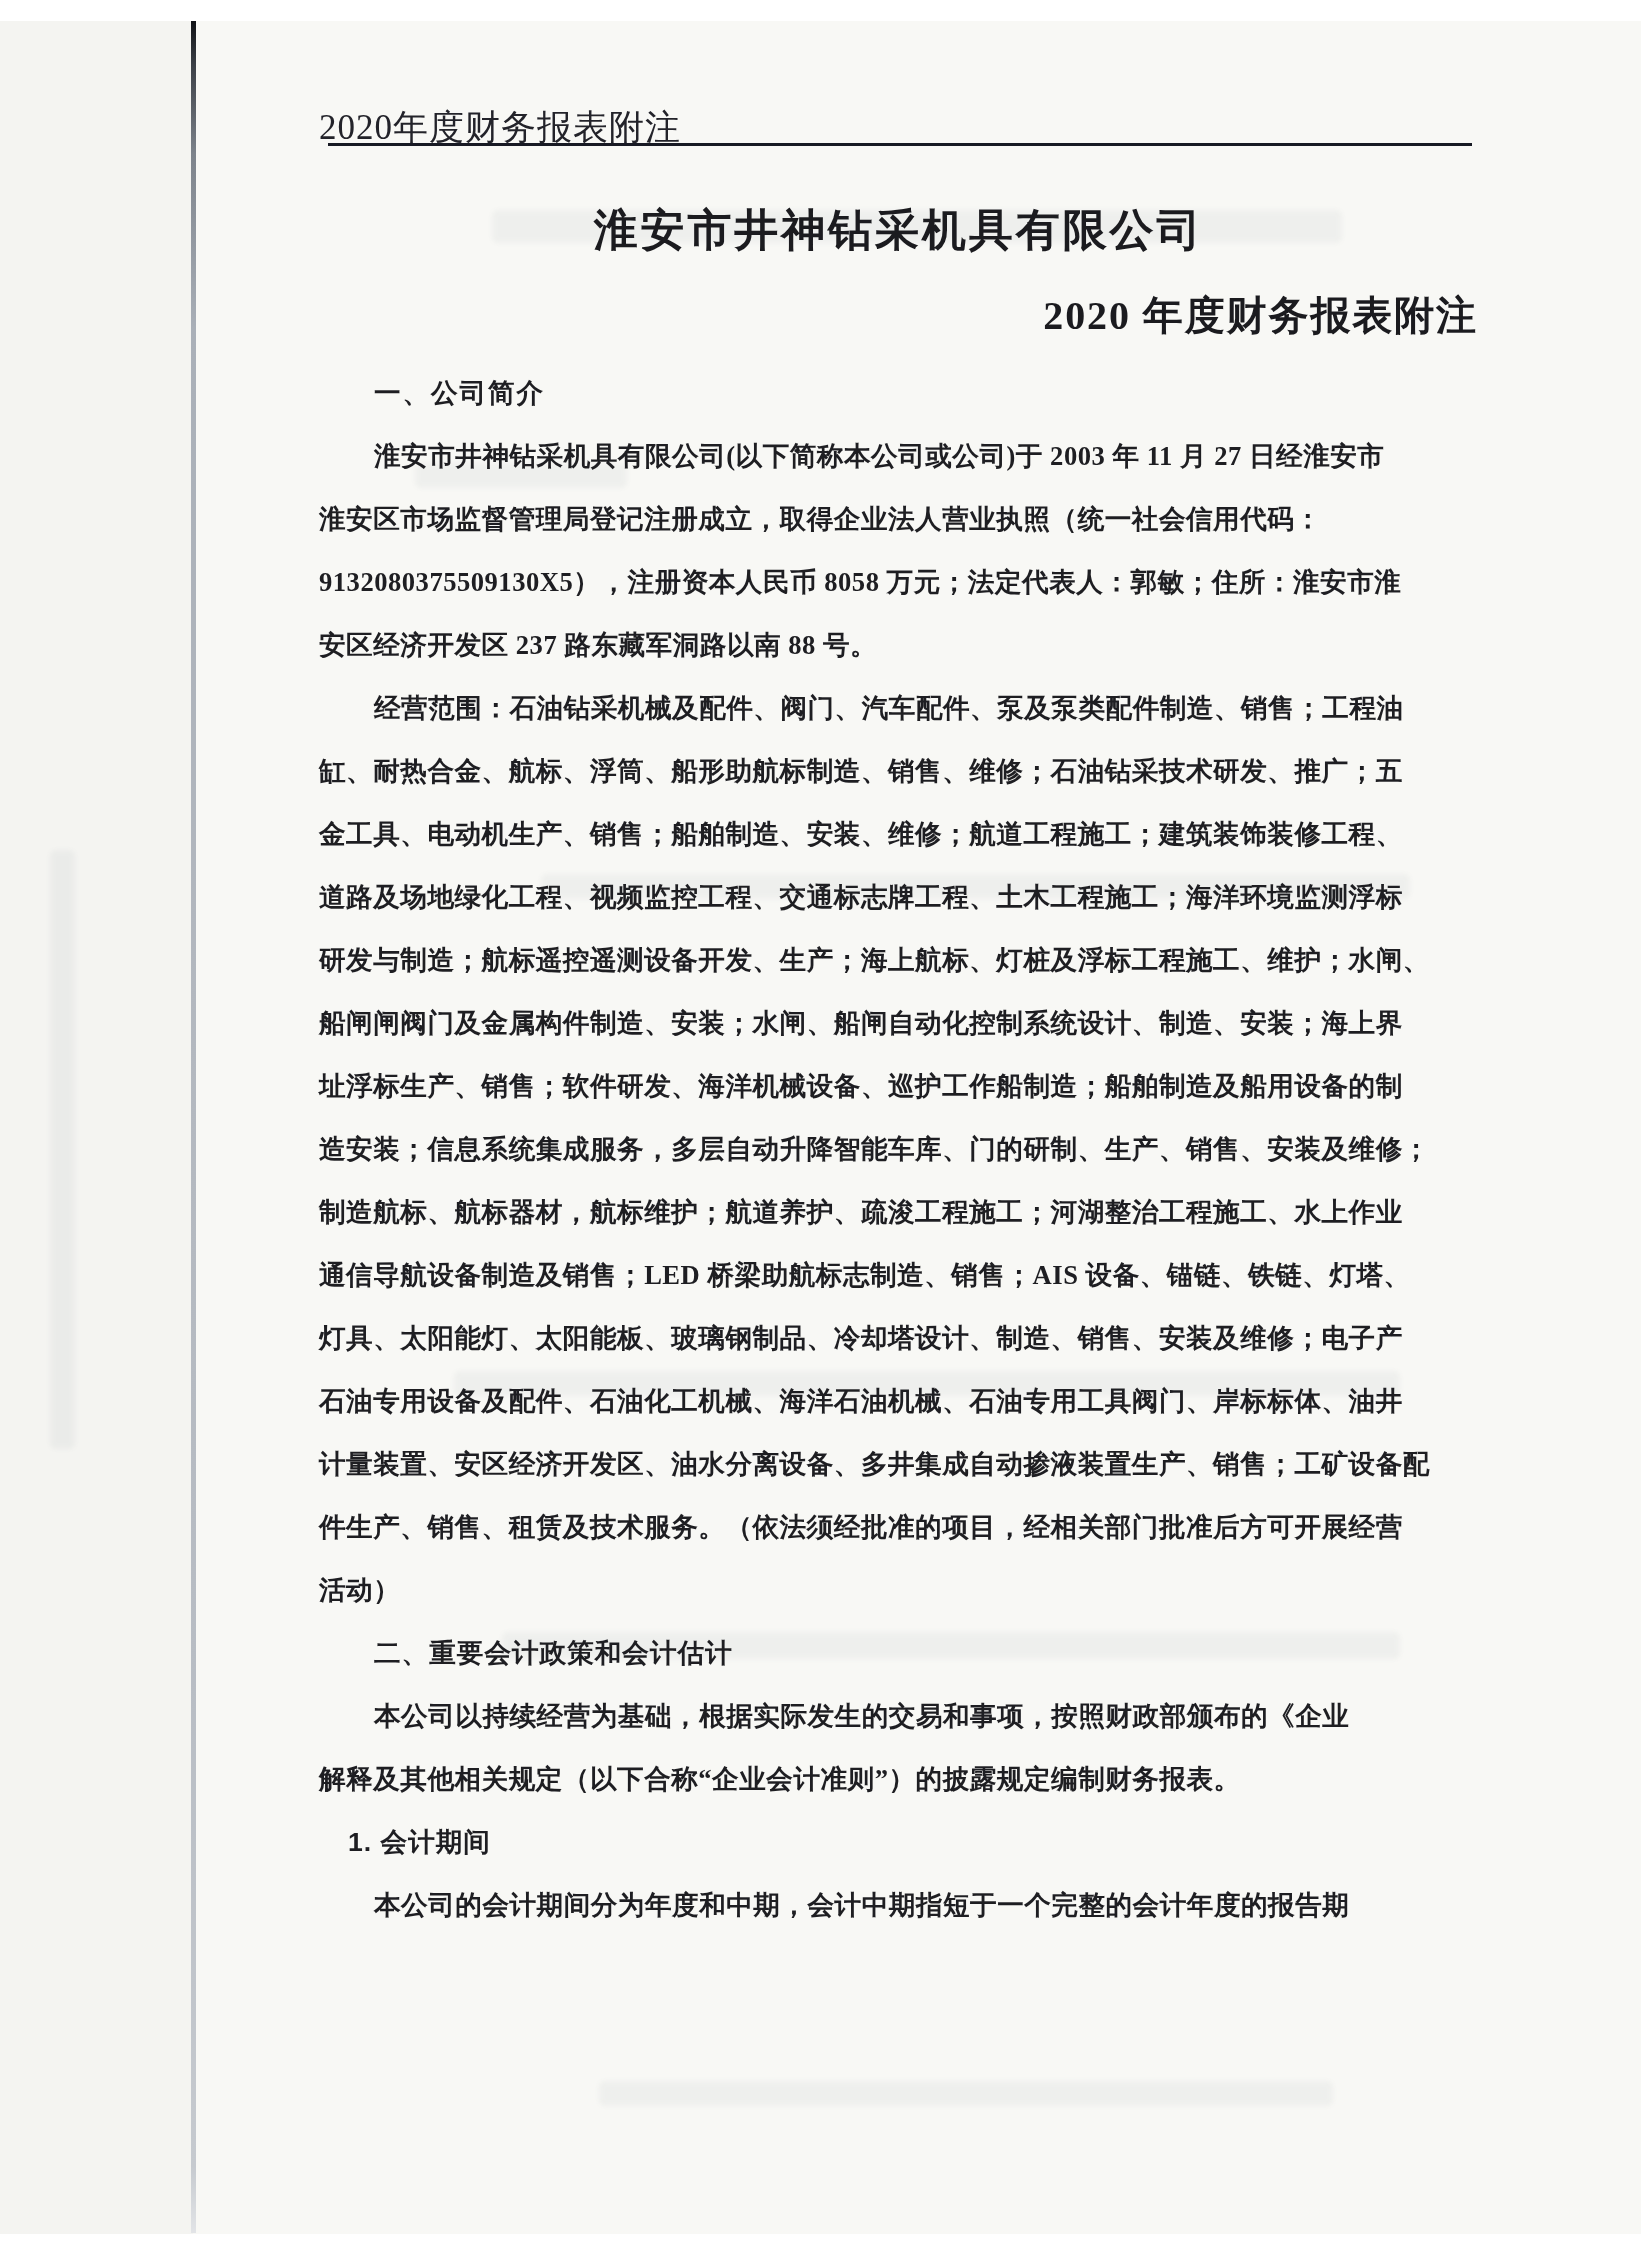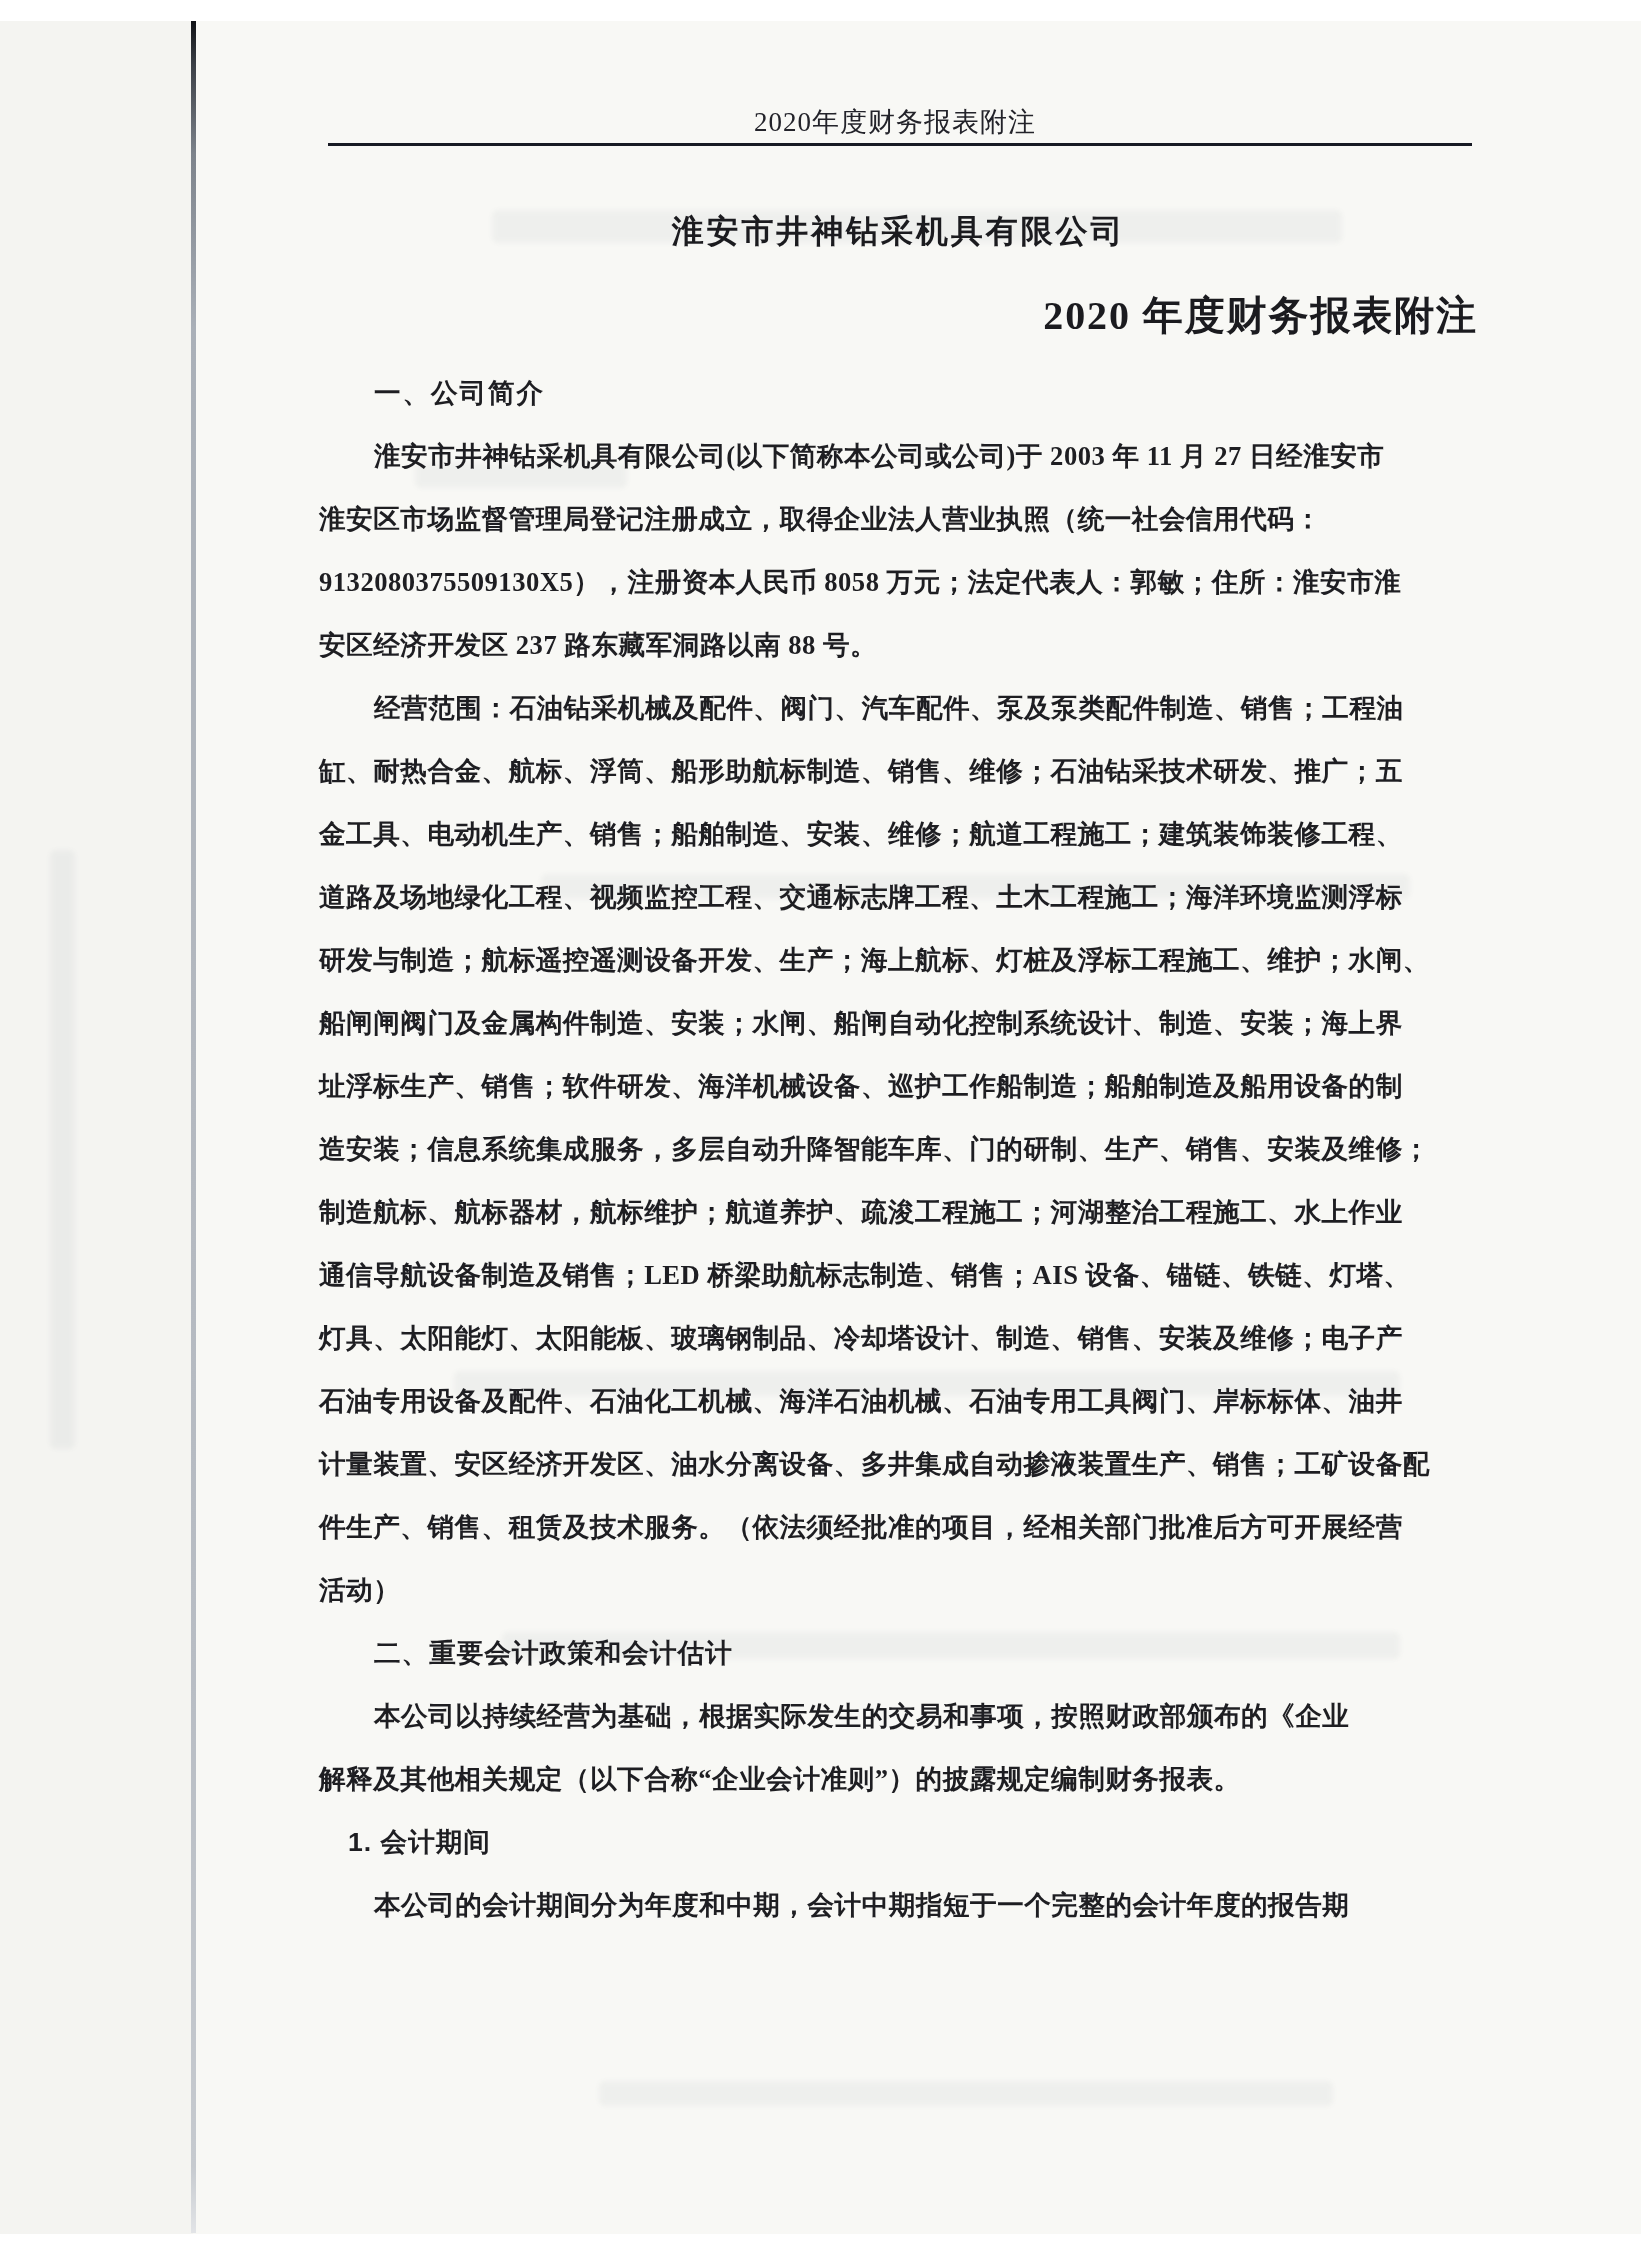--- a/index.html
+++ b/index.html
@@ -19,29 +19,29 @@
   }
   .fold-line{
     position:absolute;left:191px;top:21px;width:4.8px;height:2212px;
     background:linear-gradient(to bottom,
       #101216 0%, #3c4047 2%, #7d838b 6%, #aab0b8 14%,
       #b3b8bf 45%, #b8bdc4 75%, #c6cacf 97%, #e2e4e7 100%);
     filter:blur(0.6px);
   }
   .running-header{
     position:absolute;left:319px;top:104px;width:1152px;
-    text-align:center;font-size:27px;color:#23232a;letter-spacing:1px;
+    text-align:left;font-size:35px;color:#23232a;letter-spacing:1px;
   }
   .header-rule{
     position:absolute;left:328px;top:143px;width:1144px;height:2.9px;
     background:#181a24;
   }
   .doc-title{
     position:absolute;left:319px;top:200px;width:1159px;height:62px;
-    text-align:center;font-size:32px;font-weight:700;color:#1b1b1f;
+    text-align:center;font-size:44px;font-weight:700;color:#1b1b1f;
     letter-spacing:2.9px;line-height:62px;white-space:nowrap;
   }
   .doc-subtitle{
     position:absolute;left:319px;top:287px;width:1159px;height:58px;
     text-align:right;font-size:40px;font-weight:700;color:#1b1b1f;
     letter-spacing:1.9px;line-height:58px;white-space:nowrap;
   }
   .doc-body{
     position:absolute;left:319px;top:362px;width:1168px;
   }

